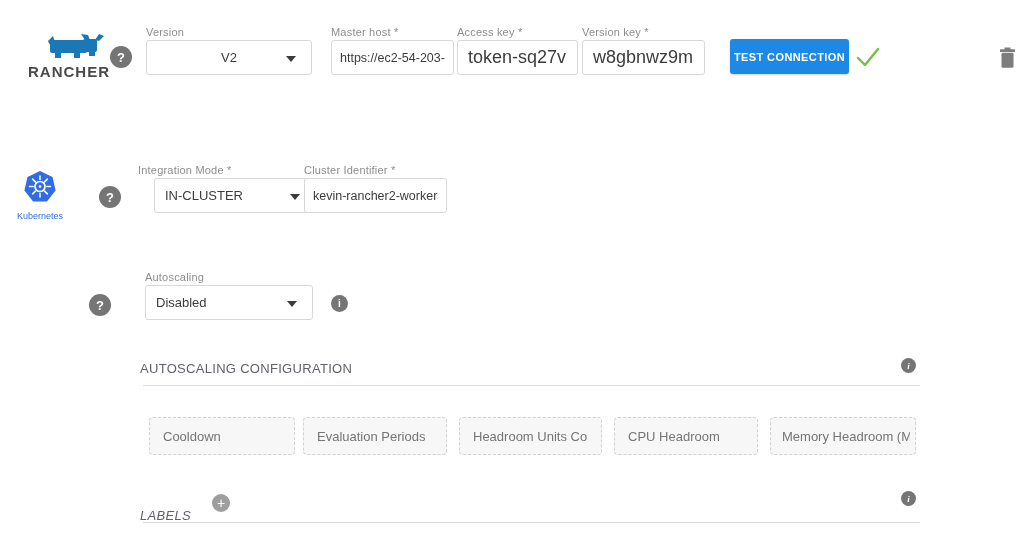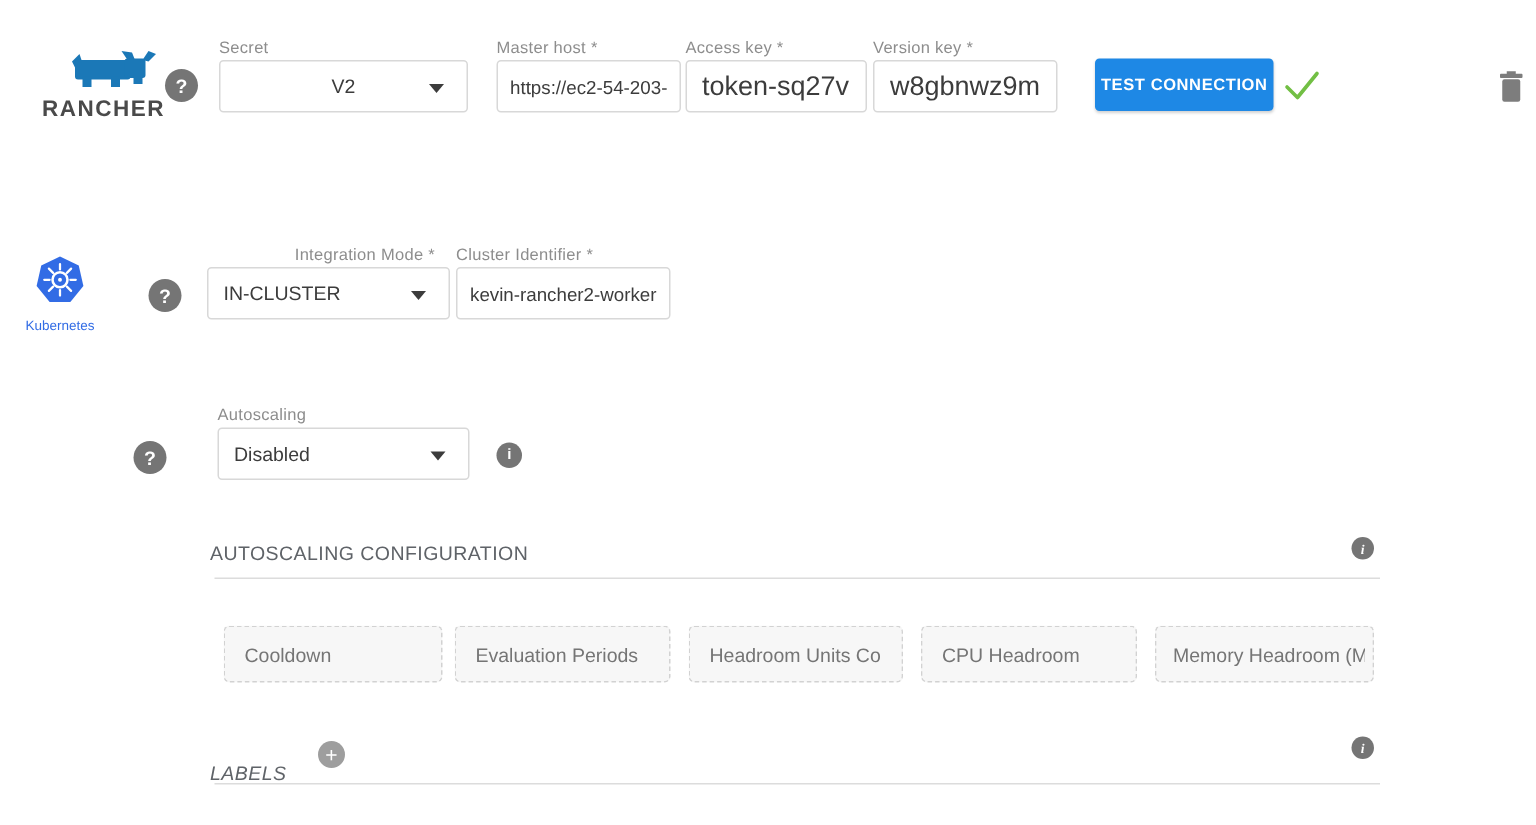--- a/index.html
+++ b/index.html
@@ -89,21 +89,21 @@
         <polygon points="38,6 34,0 41,1 43,6"></polygon>
         <polygon points="48,6 52,0 57,2 52,7"></polygon>
       </g>
     </svg>
     <div class="rancher-word">RANCHER</div>
   </div>
 
   <div class="circle-icon help" style="left:110px; top:46px;">?</div>
 
   <div class="fgroup select" style="left:146px; top:26px; width:166px;">
-    <div class="flabel">Secret</div>
+    <div class="flabel">Version</div>
     <div class="fbox" style="width:166px;justify-content:center;">
       <span>V2</span>
       <span class="caret"></span>
     </div>
   </div>
 
   <div class="fgroup" style="left:331px; top:26px; width:123px;">
     <div class="flabel">Master host *</div>
     <div class="fbox" style="width:123px; padding:0 8px;">
       <input type="text" style="font-size: 12.5px;" value="https://ec2-54-203-e">
@@ -156,23 +156,23 @@
         <line x1="10.6" y1="24.9" x2="13.4" y2="22.1"></line>
         <line x1="25.4" y1="24.9" x2="22.6" y2="22.1"></line>
       </g>
       <circle cx="18" cy="17.5" r="1.3" fill="#ffffff"></circle>
     </svg>
     <div class="k8s-word">Kubernetes</div>
   </div>
 
   <div class="circle-icon help" style="left:99px; top:186px;">?</div>
 
-  <div class="fgroup select" style="left:138px; top:164px; width:152px;text-align:right;">
+  <div class="fgroup select" style="left:138px; top:164px; width:152px;">
     <div class="flabel">Integration Mode *</div>
-    <div class="fbox" style="width:162px;">
+    <div class="fbox" style="width:162px;margin-left:16px;">
       <span>IN-CLUSTER</span>
       <span class="caret"></span>
     </div>
   </div>
 
   <div class="fgroup" style="left:304px; top:164px; width:143px;">
     <div class="flabel">Cluster Identifier *</div>
     <div class="fbox" style="width:143px; padding:0 8px;">
       <input type="text" style="font-size: 12.5px;" value="kevin-rancher2-workers">
     </div>

